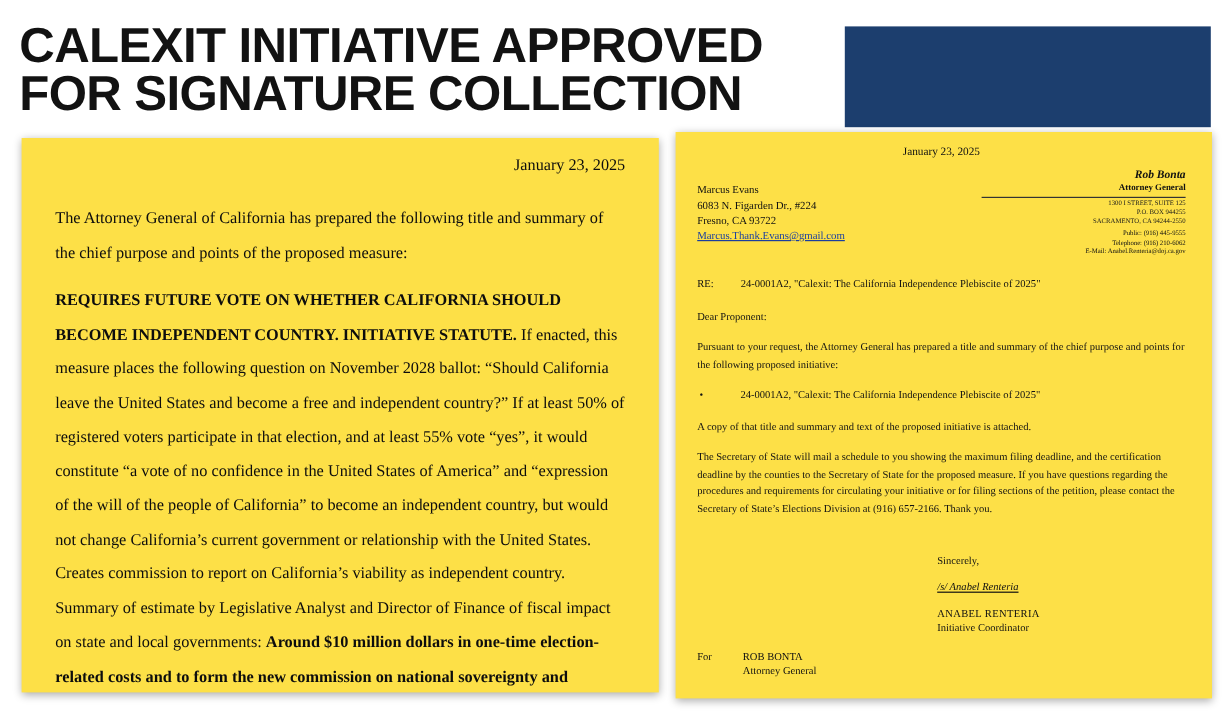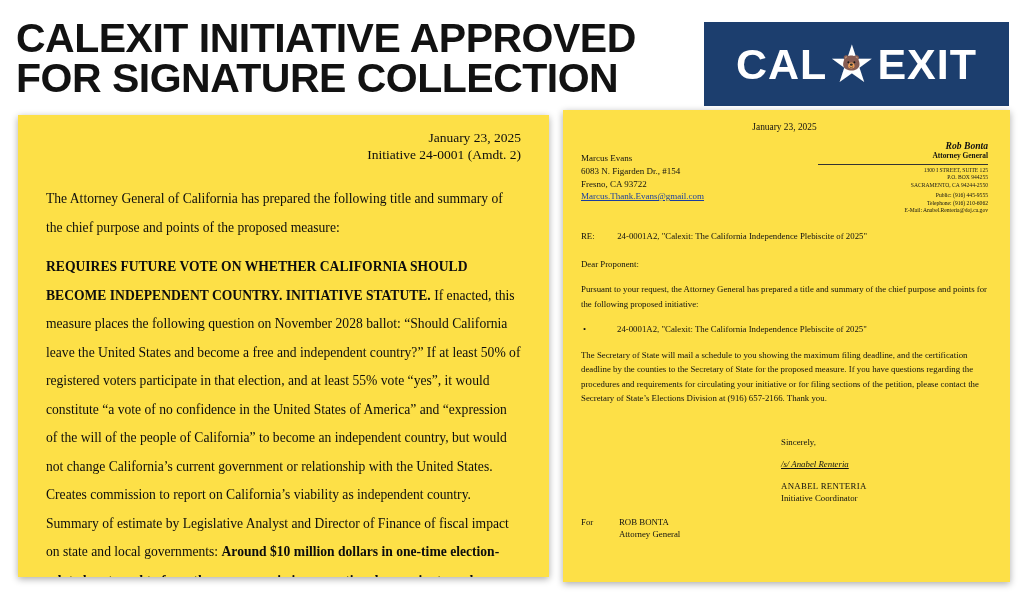--- a/index.html
+++ b/index.html
@@ -217,48 +217,39 @@
 </style>
 </head>
 <body>
 
 <div id="headline">
   <div class="line">CALEXIT INITIATIVE APPROVED</div>
   <div class="line">FOR SIGNATURE COLLECTION</div>
 </div>
 
 <div id="logo">
-  <div class="logo-main">
-    <span>CAL</span>
-    <span class="logo-star">
-      <span class="star">★</span>
-      <span class="bear">🐻</span>
-    </span>
-    <span>EXIT</span>
-  </div>
 </div>
 
 <div class="doc" id="doc-summary">
   <div class="head-right">
     <div>January 23, 2025</div>
-    <div>Initiative 24-0001 (Amdt. 2)</div>
   </div>
   <div class="body">
     <p>The Attorney General of California has prepared the following title and summary of the chief purpose and points of the proposed measure:</p>
     <p><b>REQUIRES FUTURE VOTE ON WHETHER CALIFORNIA SHOULD BECOME INDEPENDENT COUNTRY. INITIATIVE STATUTE.</b><span> If enacted, this measure places the following question on November 2028 ballot: “Should California leave the United States and become a free and independent country?” If at least 50% of registered voters participate in that election, and at least 55% vote “yes”, it would constitute “a vote of no confidence in the United States of America” and “expression of the will of the people of California” to become an independent country, but would not change California’s current government or relationship with the United States. Creates commission to report on California’s viability as independent country. Summary of estimate by Legislative Analyst and Director of Finance of fiscal impact on state and local governments: </span><b>Around $10 million dollars in one-time election-related costs and to form the new commission on national sovereignty and independence. Around $2 million in annual state costs to operate the commission.</b></p>
   </div>
 </div>
 
 <div class="doc" id="doc-letter">
   <div class="ltr-date">January 23, 2025</div>
 
   <div class="ltr-top">
     <div class="ltr-addr">
       <div>Marcus Evans</div>
-      <div>6083 N. Figarden Dr., #154</div>
+      <div>6083 N. Figarden Dr., #224</div>
       <div>Fresno, CA 93722</div>
       <div><a href="#">Marcus.Thank.Evans@gmail.com</a></div>
     </div>
     <div class="ltr-seal">
       <div class="seal-name">Rob Bonta</div>
       <div class="seal-title">Attorney General</div>
       <div class="seal-rule"></div>
       <div class="seal-block" style="white-space:pre-line">1300 I STREET, SUITE 125
 P.O. BOX 944255
 SACRAMENTO, CA 94244-2550</div>
@@ -271,20 +262,21 @@
   </div>
 
   <div class="ltr-body">
     <div class="re-line">
       <span class="re-label">RE:</span>
       <span>24-0001A2, "Calexit: The California Independence Plebiscite of 2025"</span>
     </div>
     <p>Dear Proponent:</p>
     <p>Pursuant to your request, the Attorney General has prepared a title and summary of the chief purpose and points for the following proposed initiative:</p>
     <div class="bullet">24-0001A2, "Calexit: The California Independence Plebiscite of 2025"</div>
+    <p>A copy of that title and summary and text of the proposed initiative is attached.</p>
     <p>The Secretary of State will mail a schedule to you showing the maximum filing deadline, and the certification deadline by the counties to the Secretary of State for the proposed measure.  If you have questions regarding the procedures and requirements for circulating your initiative or for filing sections of the petition, please contact the Secretary of State’s Elections Division at (916) 657-2166.  Thank you.</p>
 
     <div class="sign-wrap">
       <div class="row">Sincerely,</div>
       <div class="row sig-script">/s/ Anabel Renteria</div>
       <div class="row">
         <div class="sign-name">ANABEL RENTERIA</div>
         <div>Initiative Coordinator</div>
       </div>
     </div>

